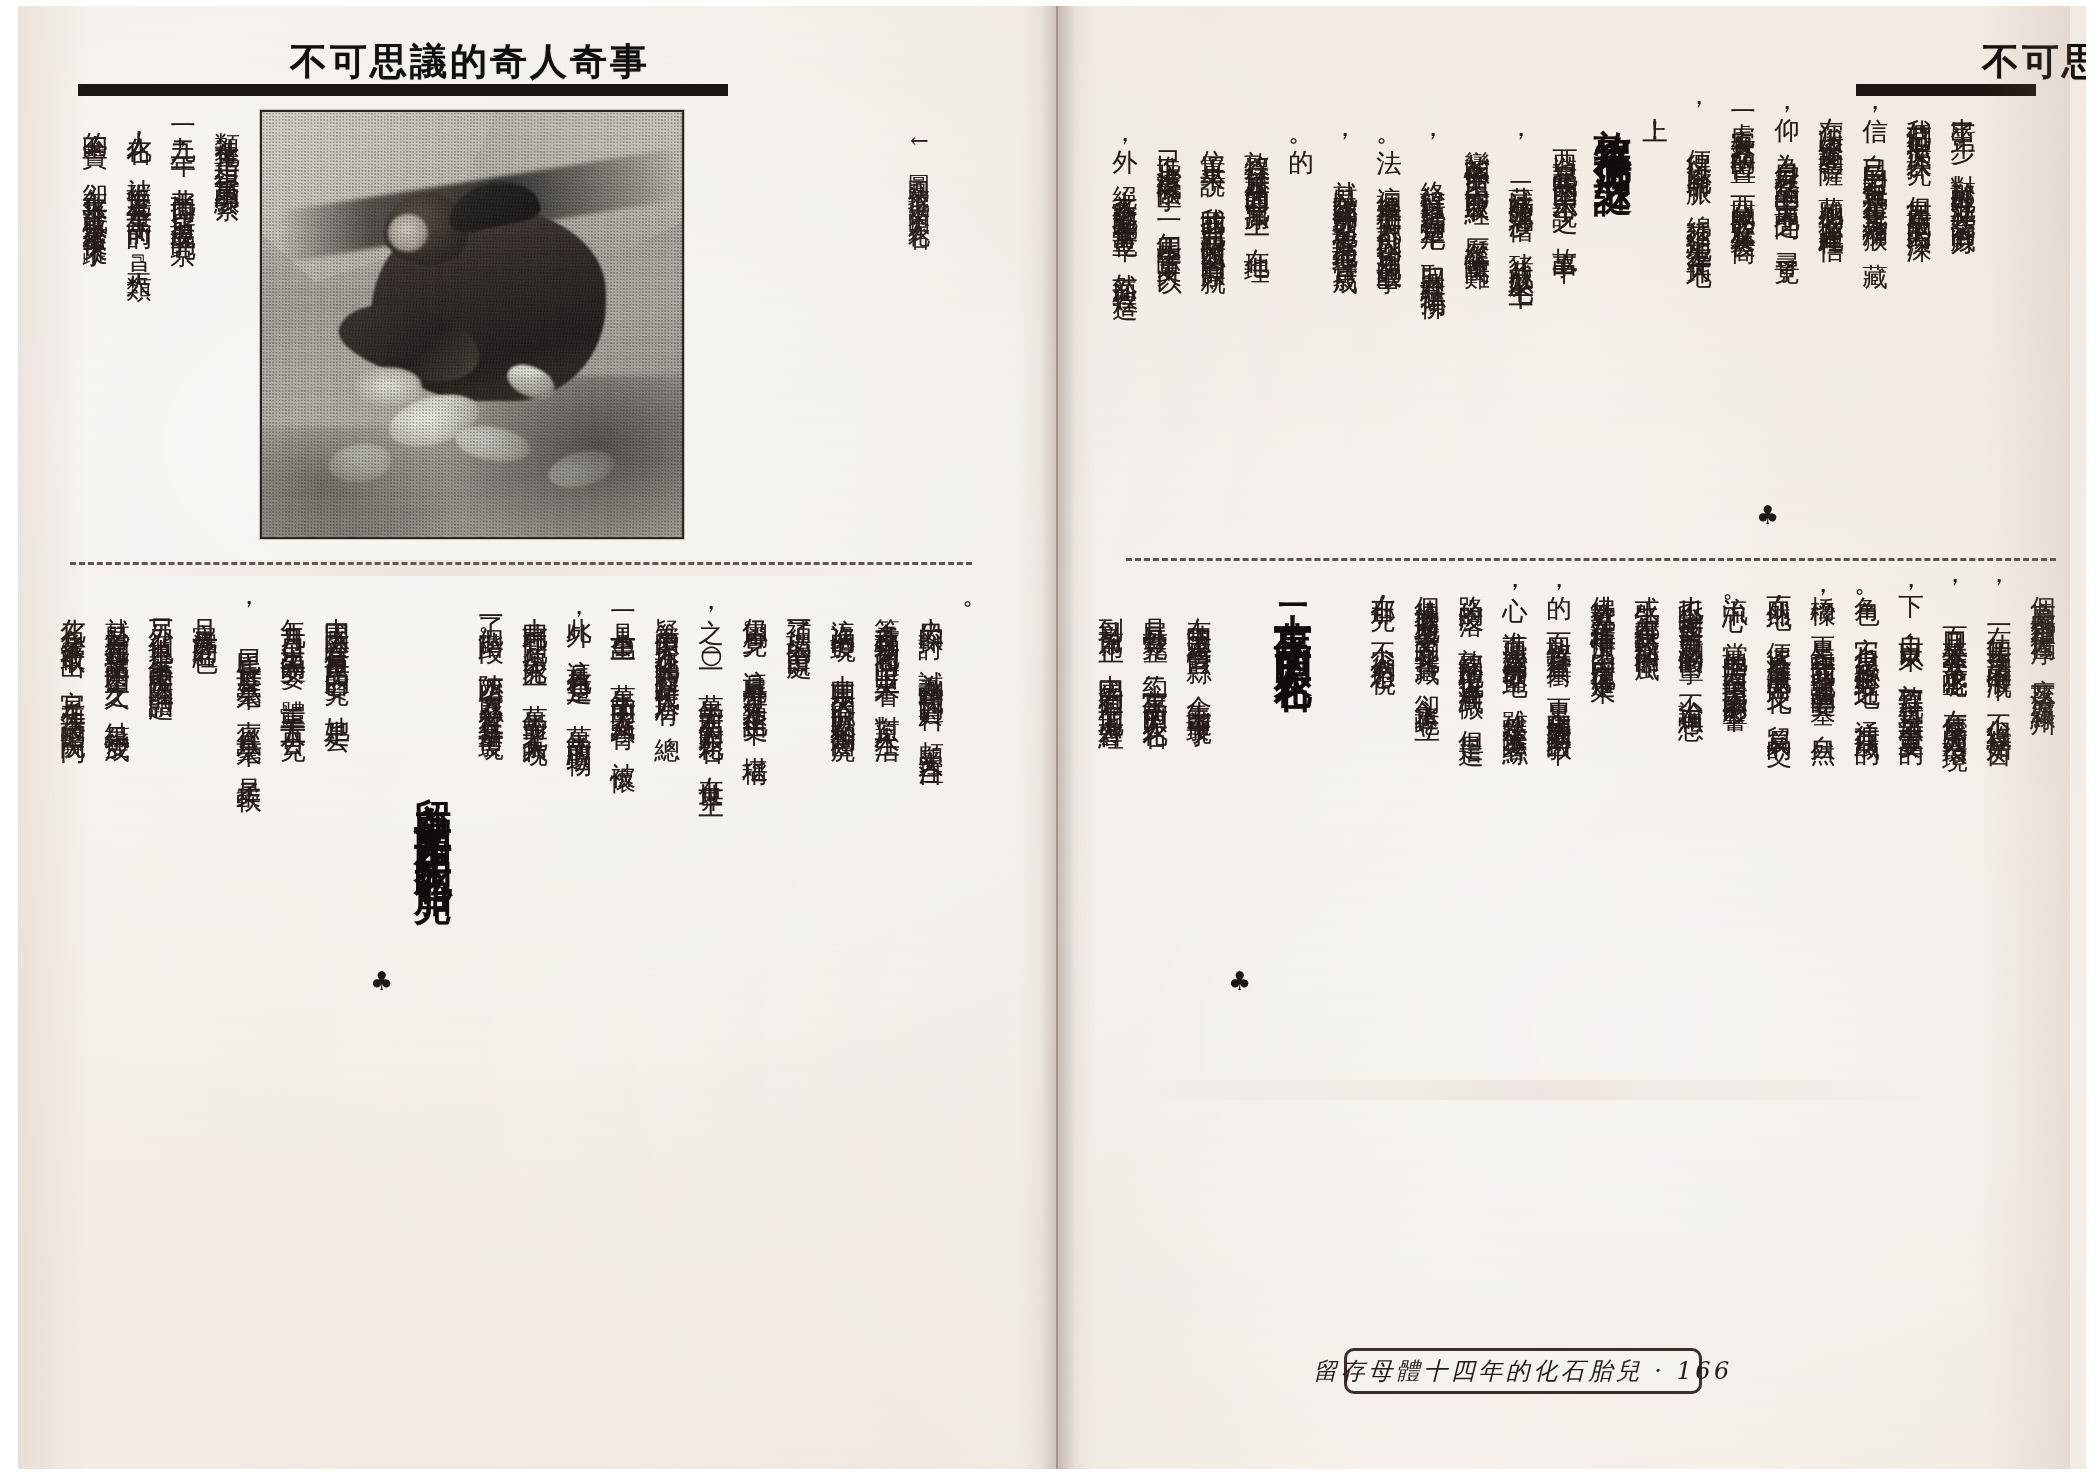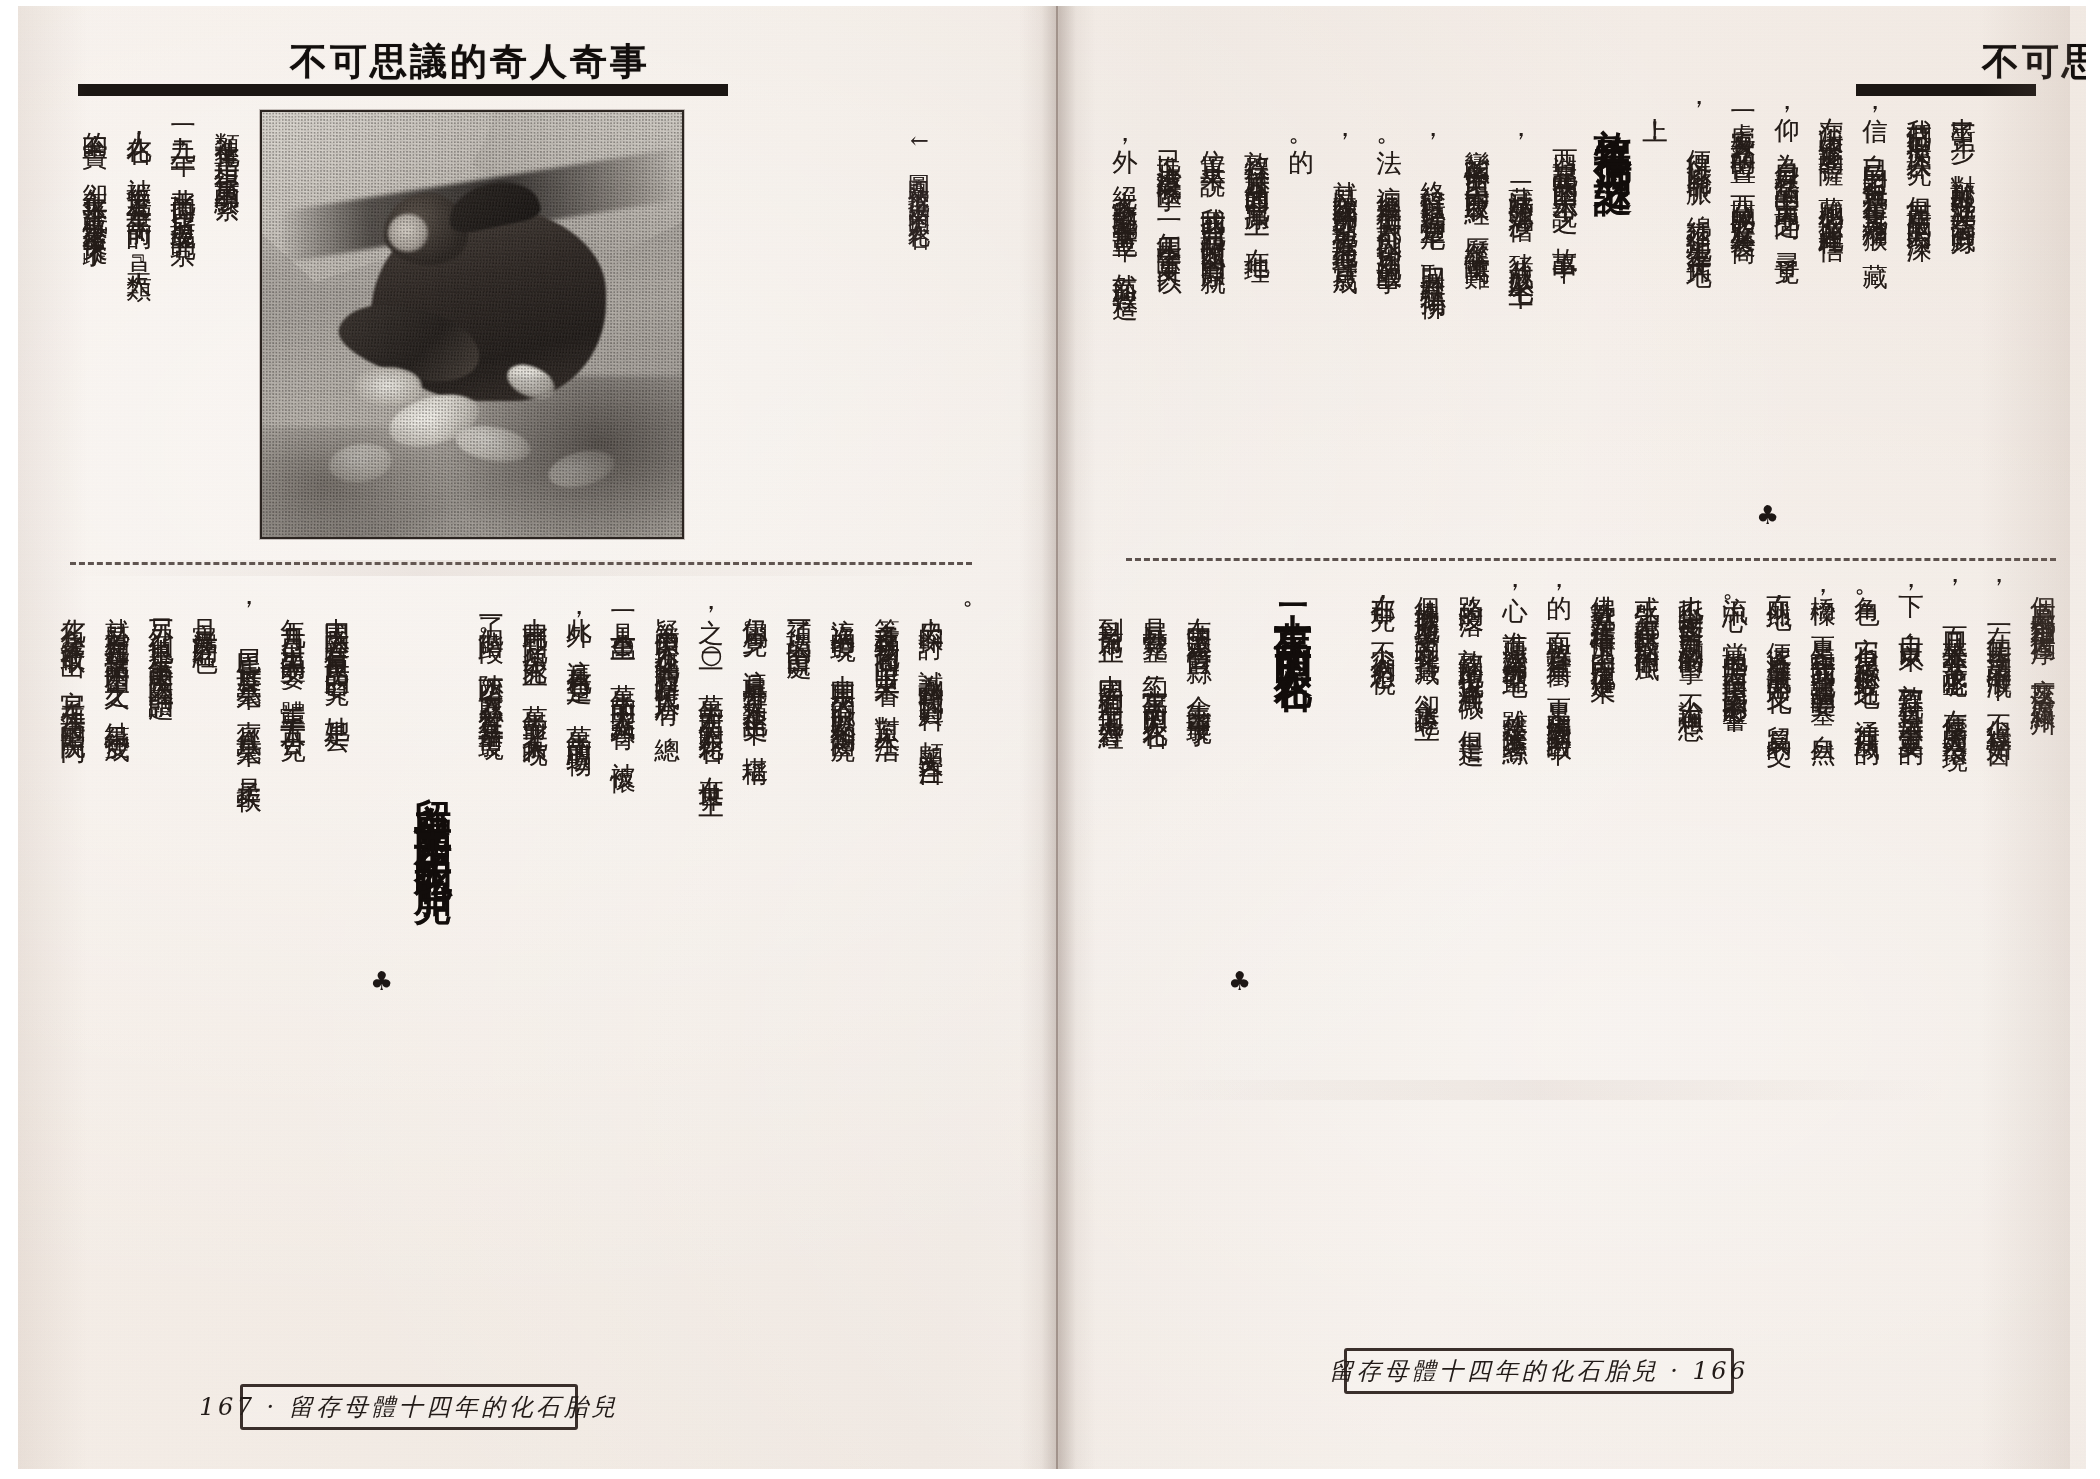--- a/index.html
+++ b/index.html
@@ -264,26 +264,26 @@
     background-image:
       repeating-linear-gradient(18deg, rgba(20,16,14,.10) 0px, rgba(20,16,14,0) 2px, rgba(20,16,14,.10) 4px),
       repeating-linear-gradient(102deg, rgba(255,255,255,.08) 0px, rgba(255,255,255,0) 3px);
     opacity: .7;
   }
 
   
   .footer-pill {
     position: absolute;
     border: 3px solid #3a2f2b;
-    border-radius: 3px;
+    border-radius: 10px;
     height: 40px;
     display: flex;
     align-items: center;
     justify-content: center;
-    padding: 0 16px;
+    padding: 0 0;
     background: rgba(255,255,255,.18);
   }
   .footer-text {
     font-family: "DejaVu Serif", "Liberation Serif", serif;
     font-size: 24px;
     letter-spacing: 3.5px;
     color: #221b18;
     white-space: nowrap;
     font-style: italic;
   }
@@ -362,23 +362,20 @@
     <div class="vcol" style="left:592px; top:598px; height:470px;">一具十萬至二○萬年前的大荔人頭骨，被懷</div>
     <div class="vcol" style="left:636px; top:598px; height:470px;">疑為由原人所進化的舊石器時代人所有。總</div>
     <div class="vcol" style="left:680px; top:598px; height:470px;">之，二○萬年前左右的人類化石，在世界上</div>
     <div class="vcol" style="left:724px; top:598px; height:470px;">仍屬少見。這具屍骨在人類進化史中，堪稱</div>
     <div class="vcol" style="left:768px; top:598px; height:470px;">補了一環的空白處。</div>
     <div class="vcol" style="left:812px; top:598px; height:470px;">這次的發現，由其用火的痕跡以及和劍齒虎</div>
     <div class="vcol" style="left:856px; top:598px; height:470px;">等多種動物化石同時出土來看，對原人生活</div>
     <div class="vcol" style="left:900px; top:598px; height:470px;">史的探討，誠為劃時代的資料，頗受人注目</div>
     <div class="vcol" style="left:944px; top:598px; height:470px;">。</div>
 
-    <div class="footer-pill" style="left:222px; top:1384px; width:300px;">
-      <span class="footer-text">167 · 留存母體十四年的化石胎兒</span>
-    </div>
   </div>
 
   <div class="page" id="page-right">
 
     <div class="header-rule" id="rh-rule"></div>
     <div class="header-title" id="rh-title">不可思議的奇人奇事</div>
 
     <div class="vcol title" style="left:498px; top:98px; height:400px;">敦煌千佛洞之謎</div>
 
     <div class="club" style="left:660px; top:500px;">♣</div>

